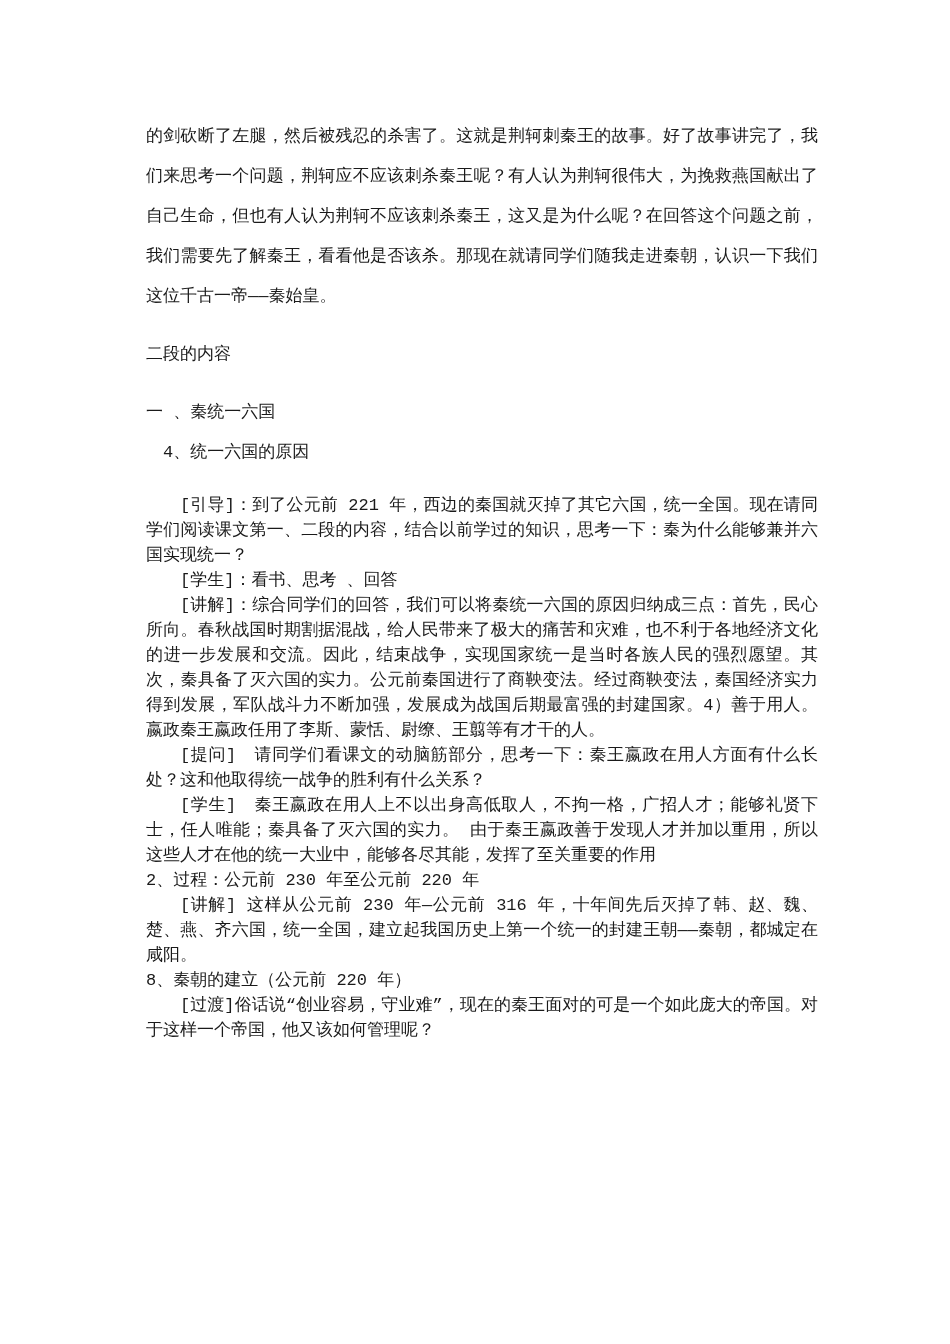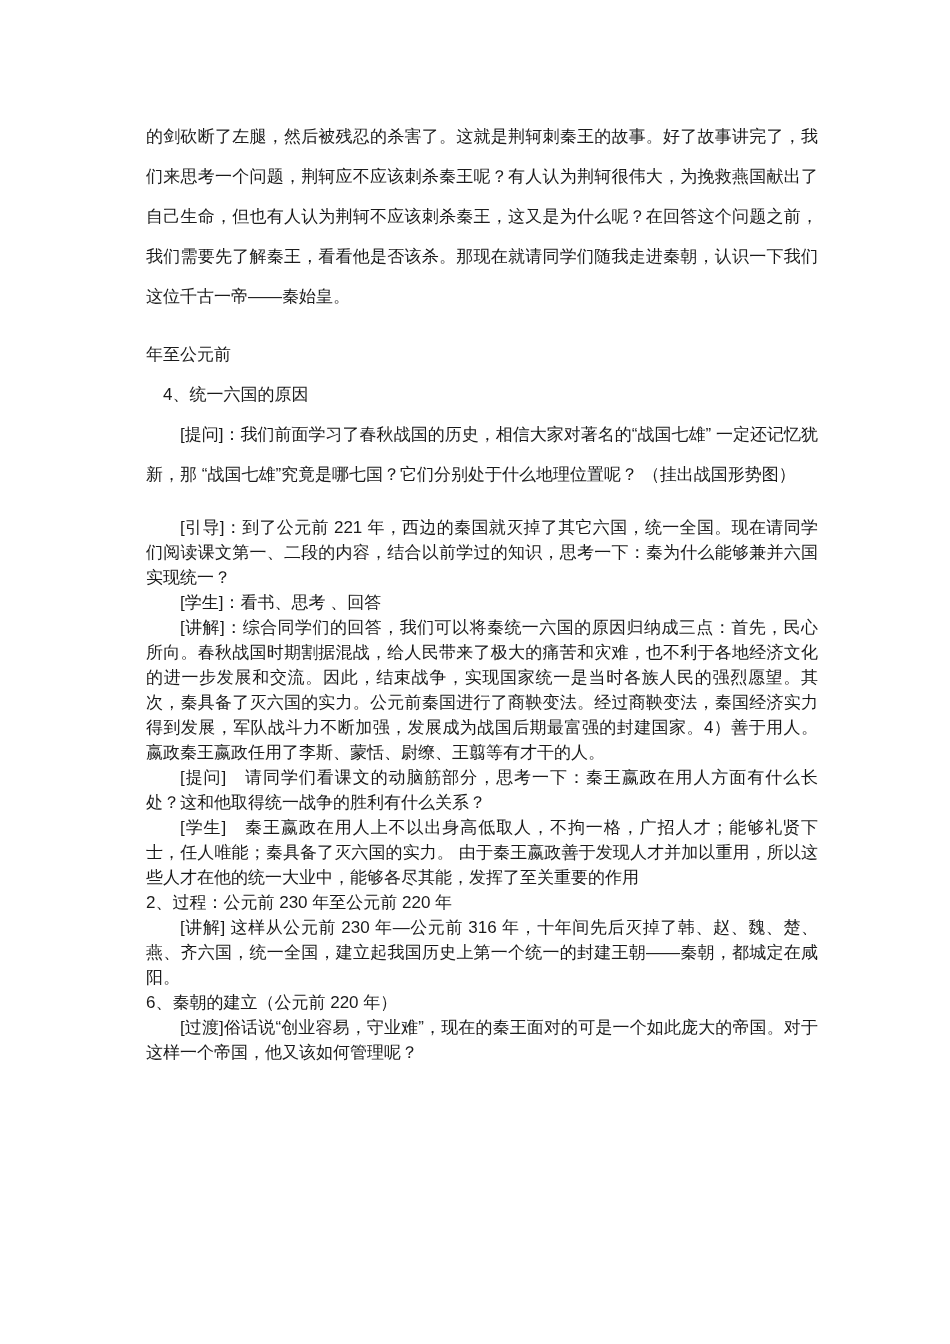--- a/index.html
+++ b/index.html
@@ -6,21 +6,21 @@
     margin: 0;
     padding: 0;
     background: #ffffff;
   }
   .page {
     position: relative;
     width: 856px;
     height: 1344px;
     background: #ffffff;
     overflow: hidden;
-    font-family: Liberation Sans, sans-serif;
+    font-family: Liberation Mono, monospace;
     color: #1a1a1a;
   }
   .doc {
     position: absolute;
     left: 146px;
     top: 117px;
     width: 672px;
     text-align: justify;
     font-size: 17px;
     word-break: break-all;
@@ -34,40 +34,40 @@
   .mt4  { margin-top: 20px; }
 </style>
 </head>
 <body>
 
 <div class="page">
   <div class="doc">
 
     <p class="para loose">的剑砍断了左腿，然后被残忍的杀害了。这就是荆轲刺秦王的故事。好了故事讲完了，我们来思考一个问题，荆轲应不应该刺杀秦王呢？有人认为荆轲很伟大，为挽救燕国献出了自己生命，但也有人认为荆轲不应该刺杀秦王，这又是为什么呢？在回答这个问题之前，我们需要先了解秦王，看看他是否该杀。那现在就请同学们随我走进秦朝，认识一下我们这位千古一帝——秦始皇。</p>
 
-    <p class="para loose mt18">年至公元前</p>
+    <p class="para loose mt18">二段的内容</p>
 
+    <p class="para loose mt18">一 、秦统一六国</p>
 
     <p class="para loose ind1">4、统一六国的原因</p>
 
-    <p class="para loose ind2">[提问]：我们前面学习了春秋战国的历史，相信大家对著名的“战国七雄” 一定还记忆犹新，那 “战国七雄”究竟是哪七国？它们分别处于什么地理位置呢？ （挂出战国形势图）</p>
 
 
     <p class="para normal ind2 mt4">[引导]：到了公元前 221 年，西边的秦国就灭掉了其它六国，统一全国。现在请同学们阅读课文第一、二段的内容，结合以前学过的知识，思考一下：秦为什么能够兼并六国实现统一？</p>
 
     <p class="para normal ind2">[学生]：看书、思考 、回答</p>
 
     <p class="para normal ind2">[讲解]：综合同学们的回答，我们可以将秦统一六国的原因归纳成三点：首先，民心所向。春秋战国时期割据混战，给人民带来了极大的痛苦和灾难，也不利于各地经济文化的进一步发展和交流。因此，结束战争，实现国家统一是当时各族人民的强烈愿望。其次，秦具备了灭六国的实力。公元前秦国进行了商鞅变法。经过商鞅变法，秦国经济实力得到发展，军队战斗力不断加强，发展成为战国后期最富强的封建国家。4）善于用人。嬴政秦王嬴政任用了李斯、蒙恬、尉缭、王翦等有才干的人。</p>
 
     <p class="para normal ind2">[提问]　请同学们看课文的动脑筋部分，思考一下：秦王嬴政在用人方面有什么长处？这和他取得统一战争的胜利有什么关系？</p>
 
     <p class="para normal ind2">[学生]　秦王嬴政在用人上不以出身高低取人，不拘一格，广招人才；能够礼贤下士，任人唯能；秦具备了灭六国的实力。 由于秦王嬴政善于发现人才并加以重用，所以这些人才在他的统一大业中，能够各尽其能，发挥了至关重要的作用</p>
 
     <p class="para normal">2、过程：公元前 230 年至公元前 220 年</p>
 
     <p class="para normal ind2">[讲解] 这样从公元前 230 年—公元前 316 年，十年间先后灭掉了韩、赵、魏、楚、燕、齐六国，统一全国，建立起我国历史上第一个统一的封建王朝——秦朝，都城定在咸阳。</p>
 
-    <p class="para normal">6、秦朝的建立（公元前 220 年）</p>
+    <p class="para normal">8、秦朝的建立（公元前 220 年）</p>
 
     <p class="para normal ind2">[过渡]俗话说“创业容易，守业难”，现在的秦王面对的可是一个如此庞大的帝国。对于这样一个帝国，他又该如何管理呢？</p>
 
   </div>
 </div>
 
 </body></html>

